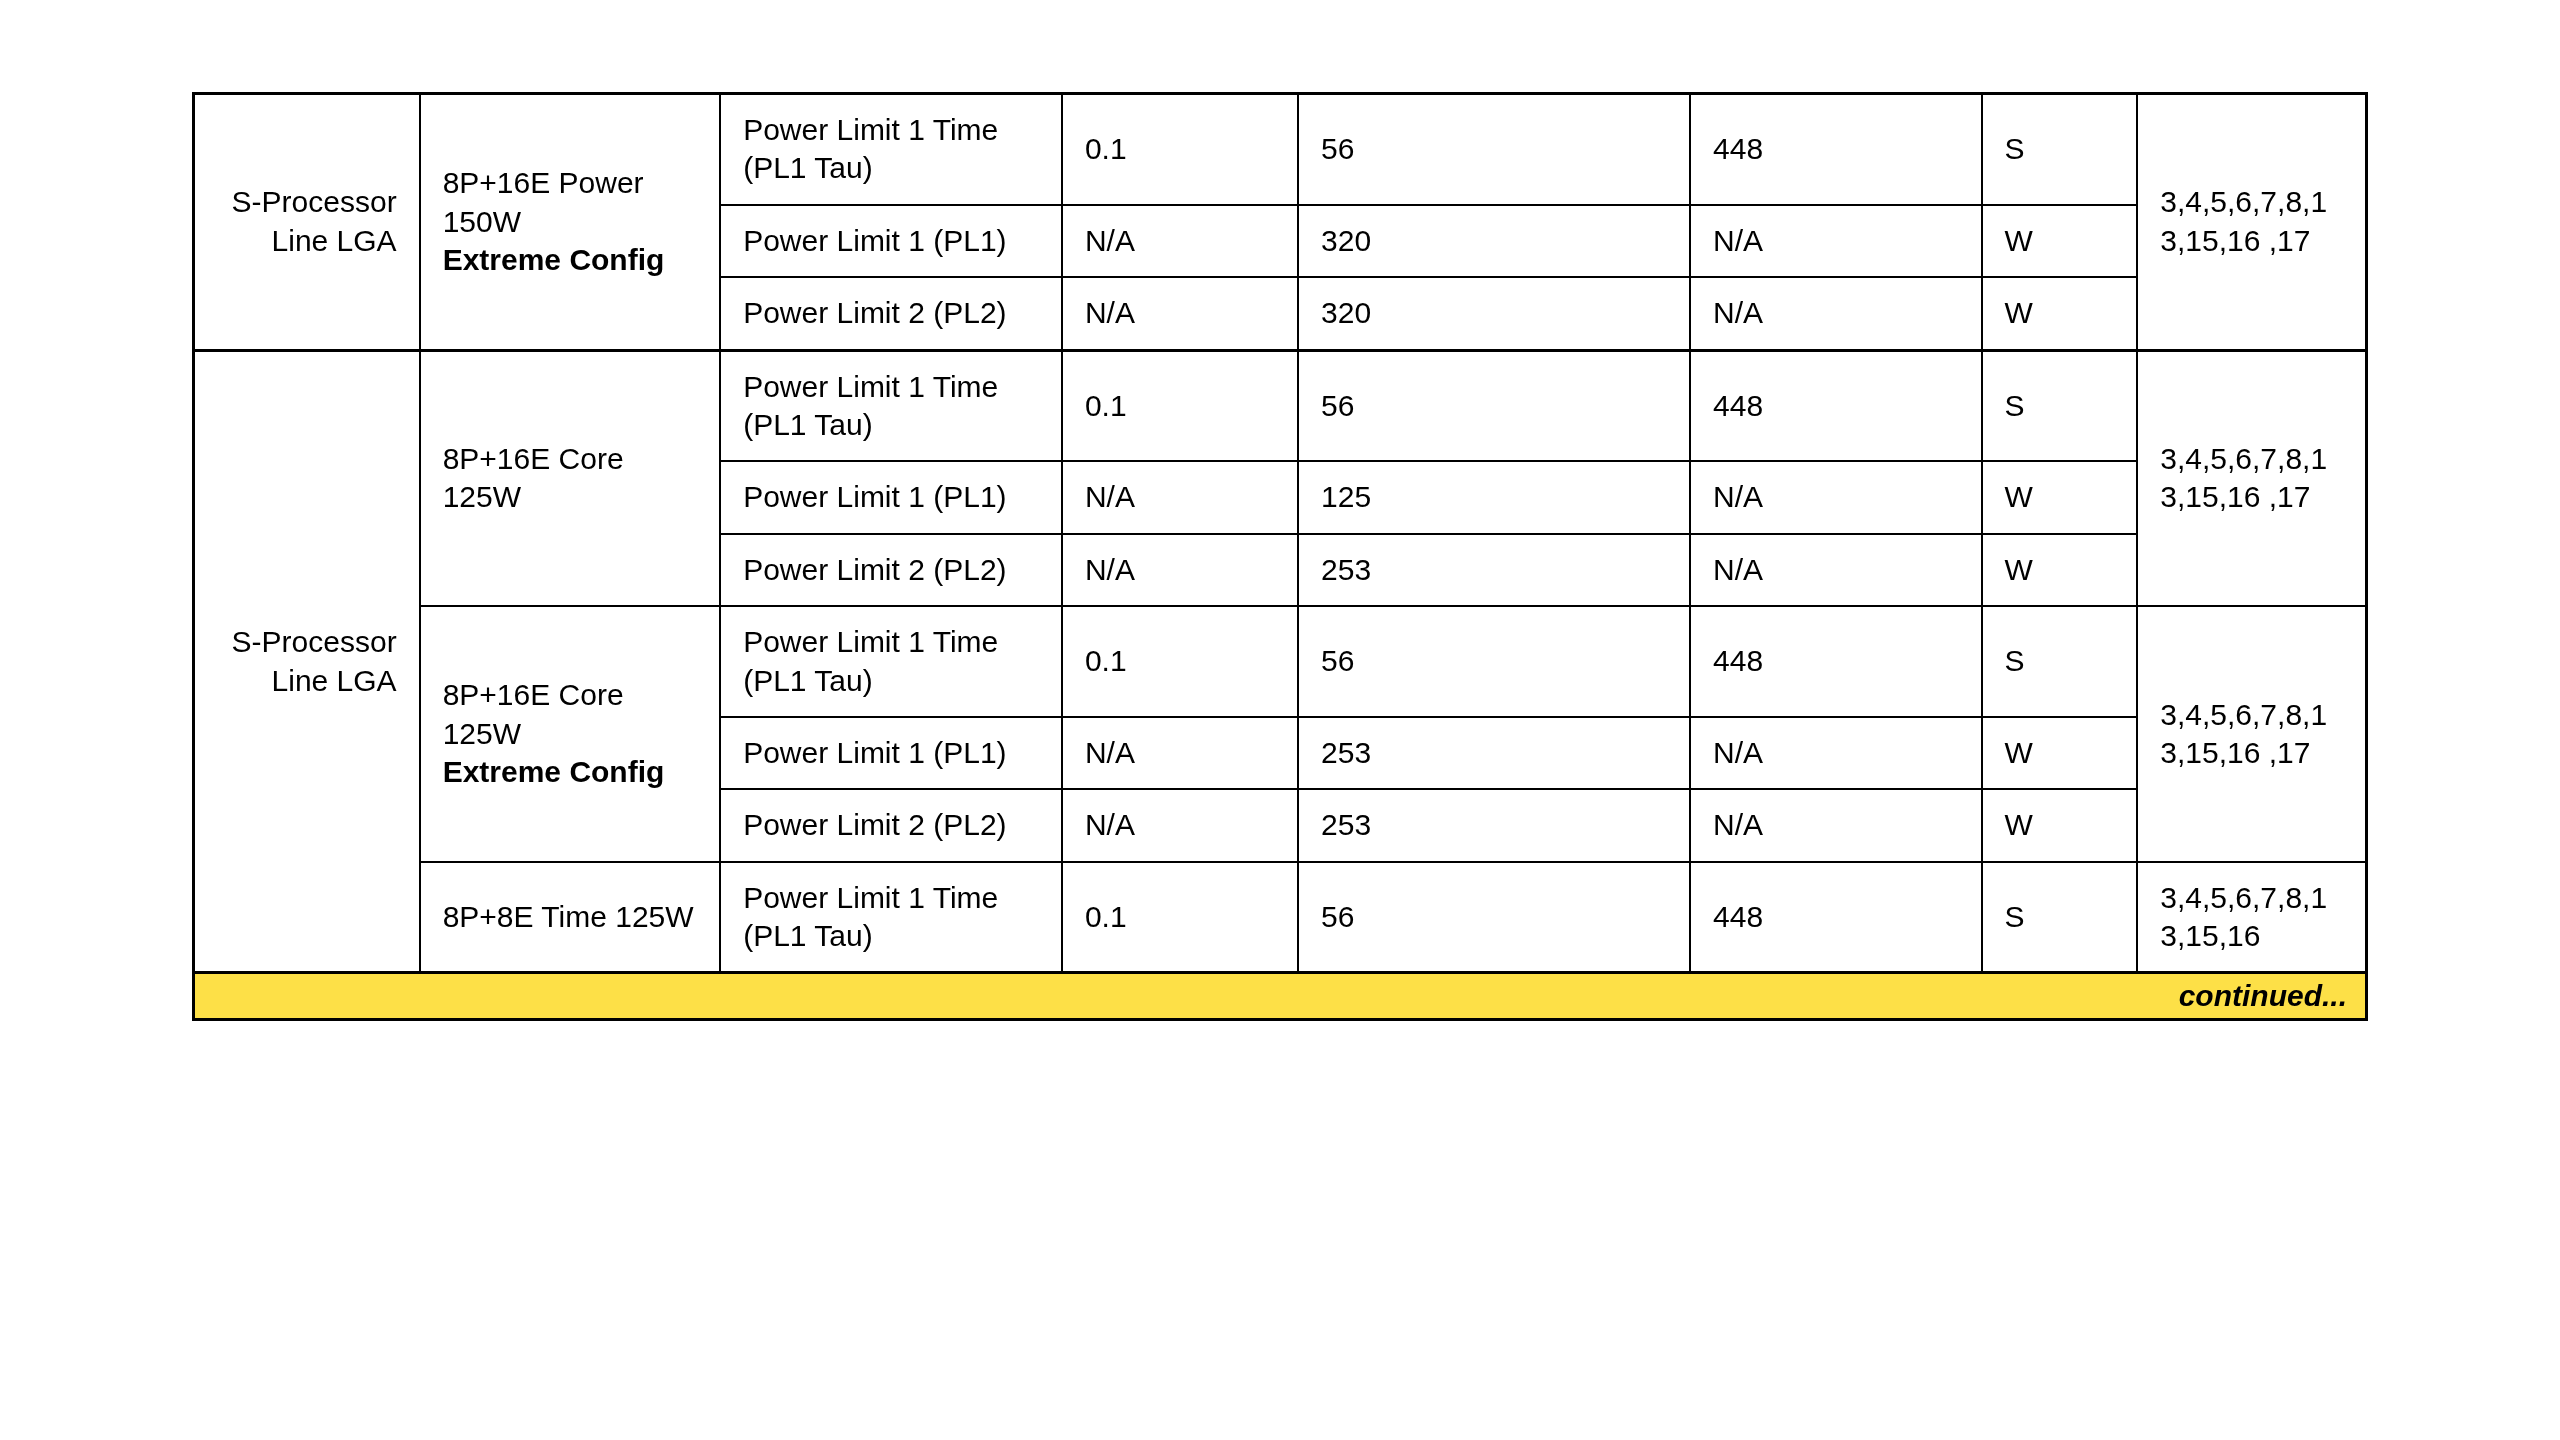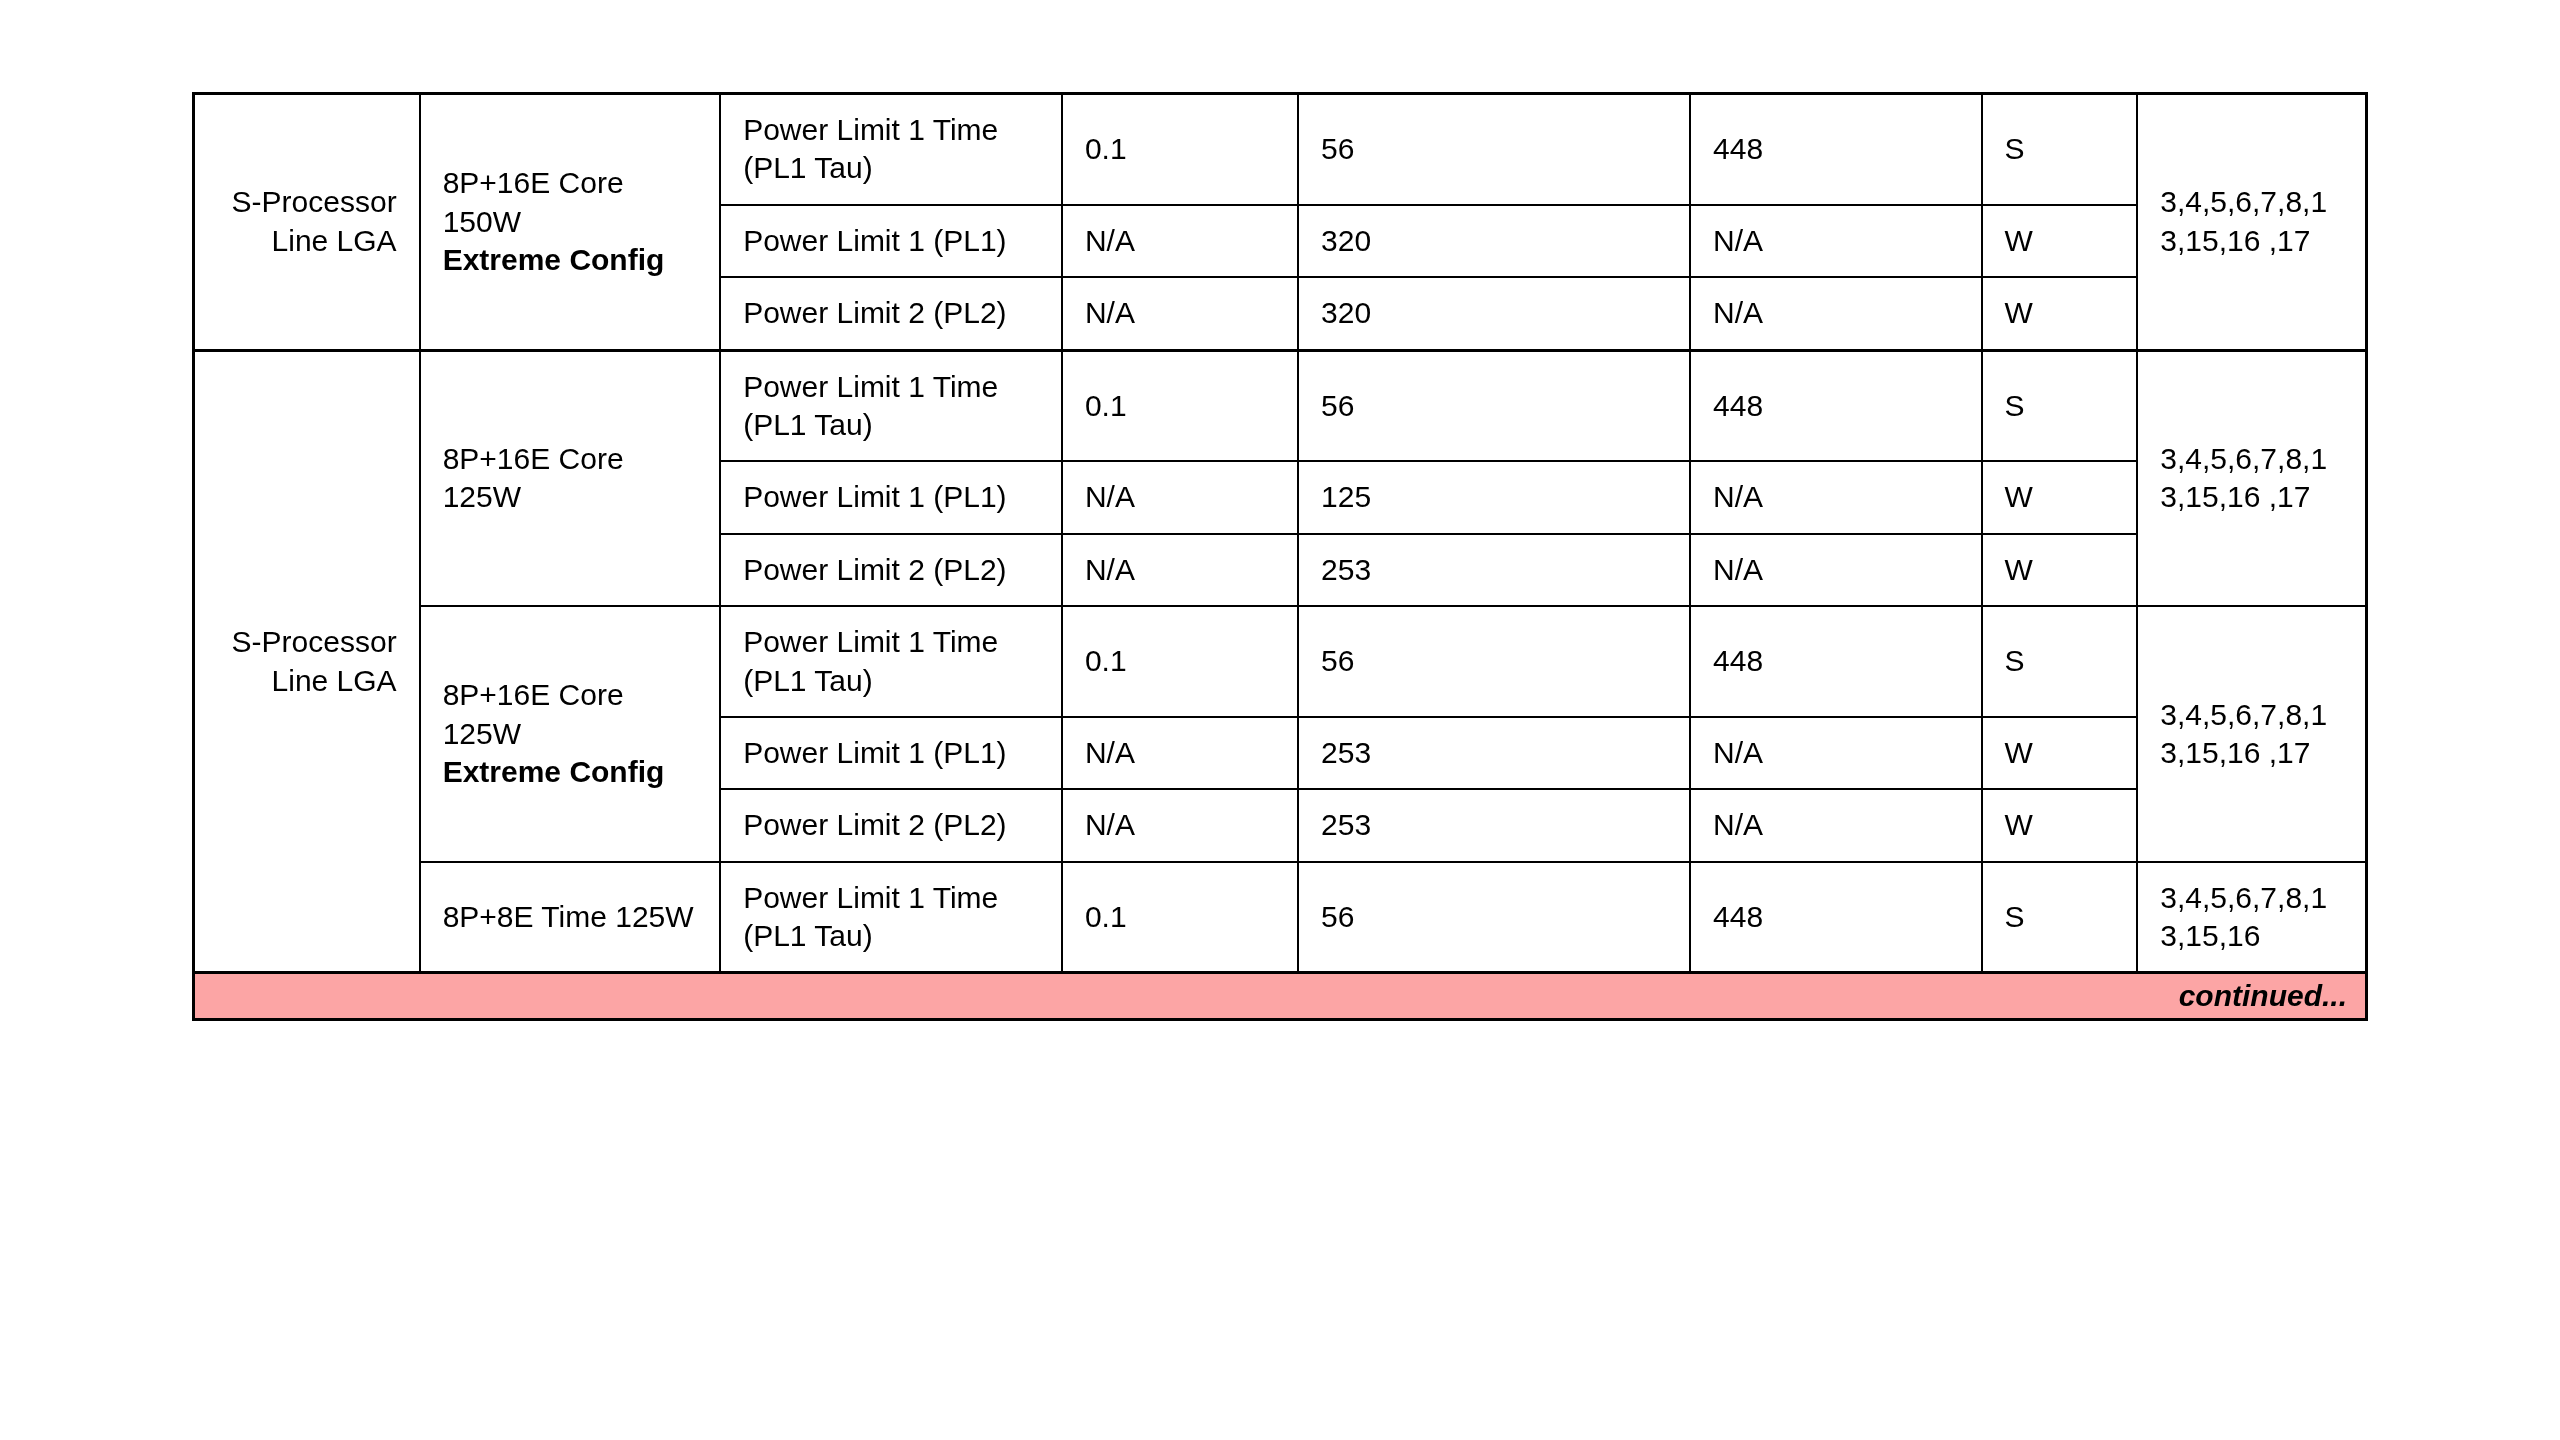--- a/index.html
+++ b/index.html
@@ -3,42 +3,42 @@
 <meta charset="utf-8">
 <style>
   html,body{margin:0;padding:0;background:#fff;}
   body{width:2560px;height:1440px;box-sizing:border-box;padding:92px 192px 130px 192px;font-family:Verdana,Geneva,sans-serif;color:#000;}
   .wrap{width:100%;}
   table{border-collapse:collapse;width:100%;table-layout:fixed;}
   td{border:2px solid #000;padding:16px 22px;font-size:30px;line-height:1.28;vertical-align:middle;word-wrap:break-word;}
   td.ctr{text-align:right;}
   .outer-thick{border:3px solid #000;}
   .b{font-weight:700;margin-top:8px;}
-  .footer{height:44px;background:#fca5a5;border:3px solid #000;border-top:none;text-align:right;padding-right:18px;font-style:italic;font-weight:700;font-size:30px;line-height:44px;}
+  .footer{height:44px;background:#fde047;border:3px solid #000;border-top:none;text-align:right;padding-right:18px;font-style:italic;font-weight:700;font-size:30px;line-height:44px;}
 </style>
 </head>
 <body>
 
 <div class="wrap">
 <table class="outer-thick">
   <colgroup>
     <col style="width:225px">
         <col style="width:299px">
         <col style="width:340px">
     <col style="width:235px">
         <col style="width:390px">
         <col style="width:290px">
     <col style="width:155px">
         <col style="width:228px">
   </colgroup>
 
   <tbody>
         <tr>
     <td rowspan="3" class="ctr">S-Processor Line LGA</td>
-    <td rowspan="3"><span>8P+16E Core 150W</span><br><span class="b">Extreme Config</span></td>
+    <td rowspan="3"><span>8P+16E Power 150W</span><br><span class="b">Extreme Config</span></td>
     <td>Power Limit 1 Time (PL1 Tau)</td>
     <td>0.1</td>
     <td>56</td>
     <td>448</td>
     <td>S</td>
     <td rowspan="3">3,4,5,6,7,8,13,15,16 ,17</td>
   </tr>
   <tr>
     <td>Power Limit 1 (PL1)</td>
     <td>N/A</td>

